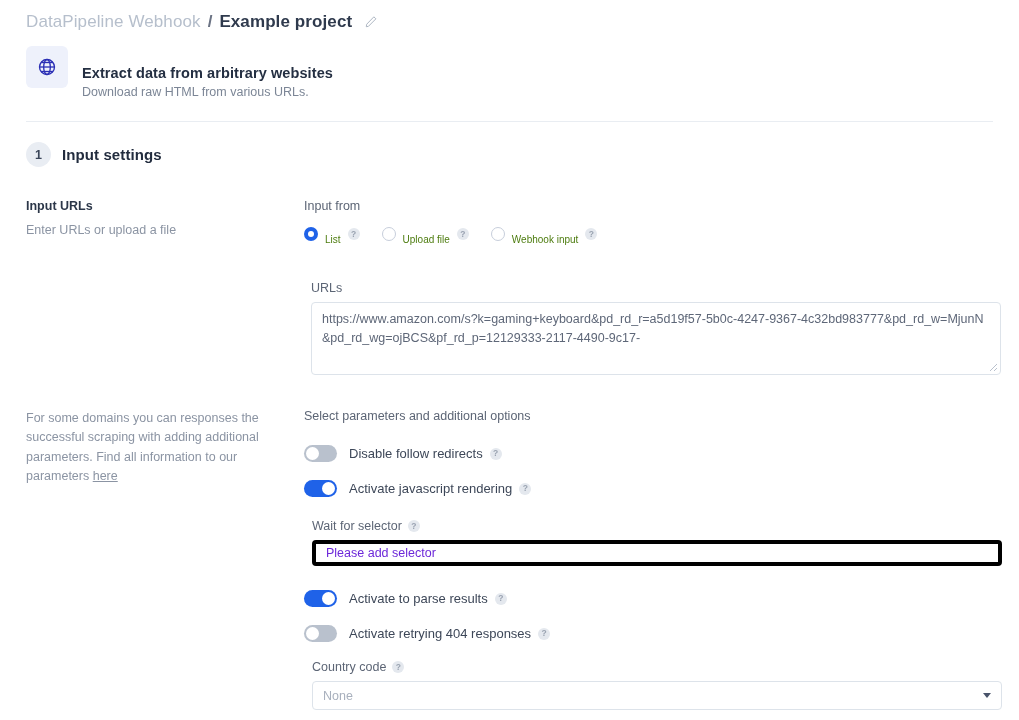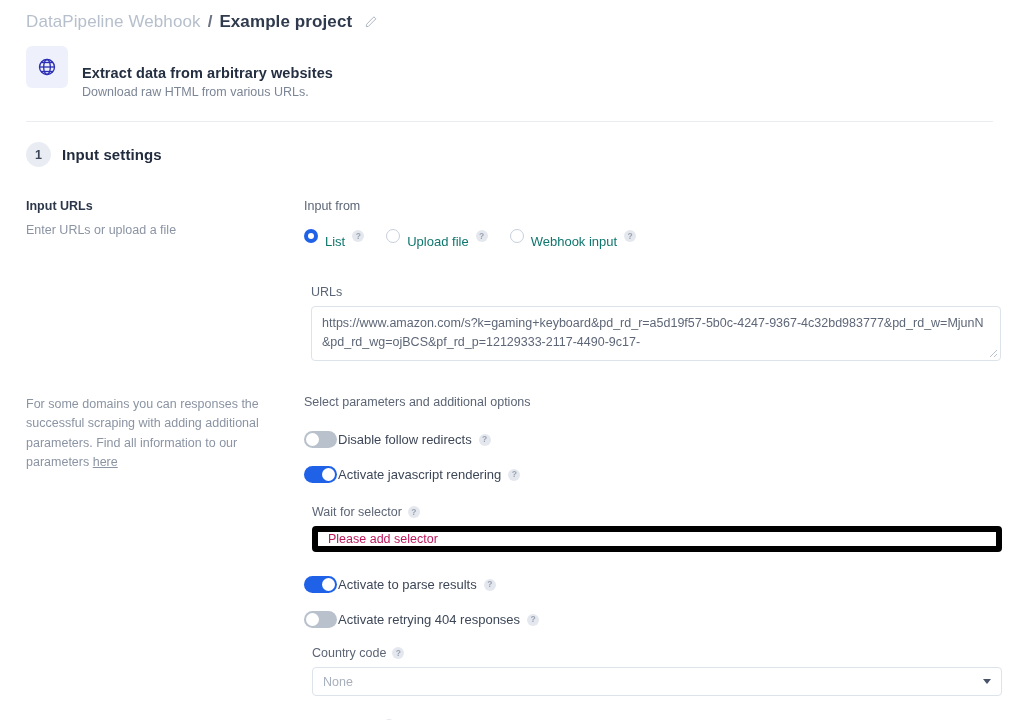--- a/index.html
+++ b/index.html
@@ -208,22 +208,22 @@
   }
   .radio.checked::after {
     content: "";
     position: absolute;
     left: 4px; top: 4px;
     width: 6px; height: 6px;
     border-radius: 50%;
     background: #fff;
   }
   .radio-label {
-    font-size: 13px;
-    color: #0f766e;
+    font-size: 10px;
+    color: #4d7c0f;
     margin-top: 11px;
   }
 
   .help {
     width: 12px;
     height: 12px;
     border-radius: 50%;
     background: #e4e8ee;
     color: #9aa3b1;
     font-size: 8.5px;
@@ -236,21 +236,21 @@
     line-height: 1;
   }
 
   .urls-label {
     font-size: 12.5px;
     color: #5c6575;
     margin: 0 0 7px 0;
   }
   .textarea-box {
     width: 690px;
-    height: 55px;
+    height: 73px;
     border: 1px solid #dde3ea;
     border-radius: 4px;
     background: #fff;
     padding: 7px 10px 0 10px;
     overflow: hidden;
     position: relative;
     font-size: 12.5px;
     color: #5e6778;
     line-height: 1.55;
     word-break: break-all;
@@ -260,21 +260,21 @@
     position: absolute;
     right: 2px;
     bottom: 1px;
     width: 9px;
     height: 9px;
   }
 
   .toggle-row {
     display: flex;
     align-items: center;
-    gap: 1px;
+    gap: 12px;
     margin-bottom: 18px;
   }
   .toggle {
     width: 33px;
     height: 17px;
     border-radius: 9px;
     background: #b9c1cd;
     position: relative;
     flex: none;
     cursor: pointer;
@@ -297,25 +297,25 @@
     font-size: 13px;
     color: #3d4758;
     display: flex;
     align-items: center;
     gap: 7px;
   }
 
   .input-box {
     width: 690px;
     height: 26px;
-    border: 6px solid #000000;
+    border: 4px solid #000000;
     border-radius: 4px;
     background: #fff;
     font-size: 12.5px;
-    color: #be185d;
+    color: #6d28d9;
     padding: 0 10px;
     display: flex;
     align-items: center;
     cursor: text;
     text-align: right;
   }
 
   .select-box {
     width: 690px;
     height: 29px;

